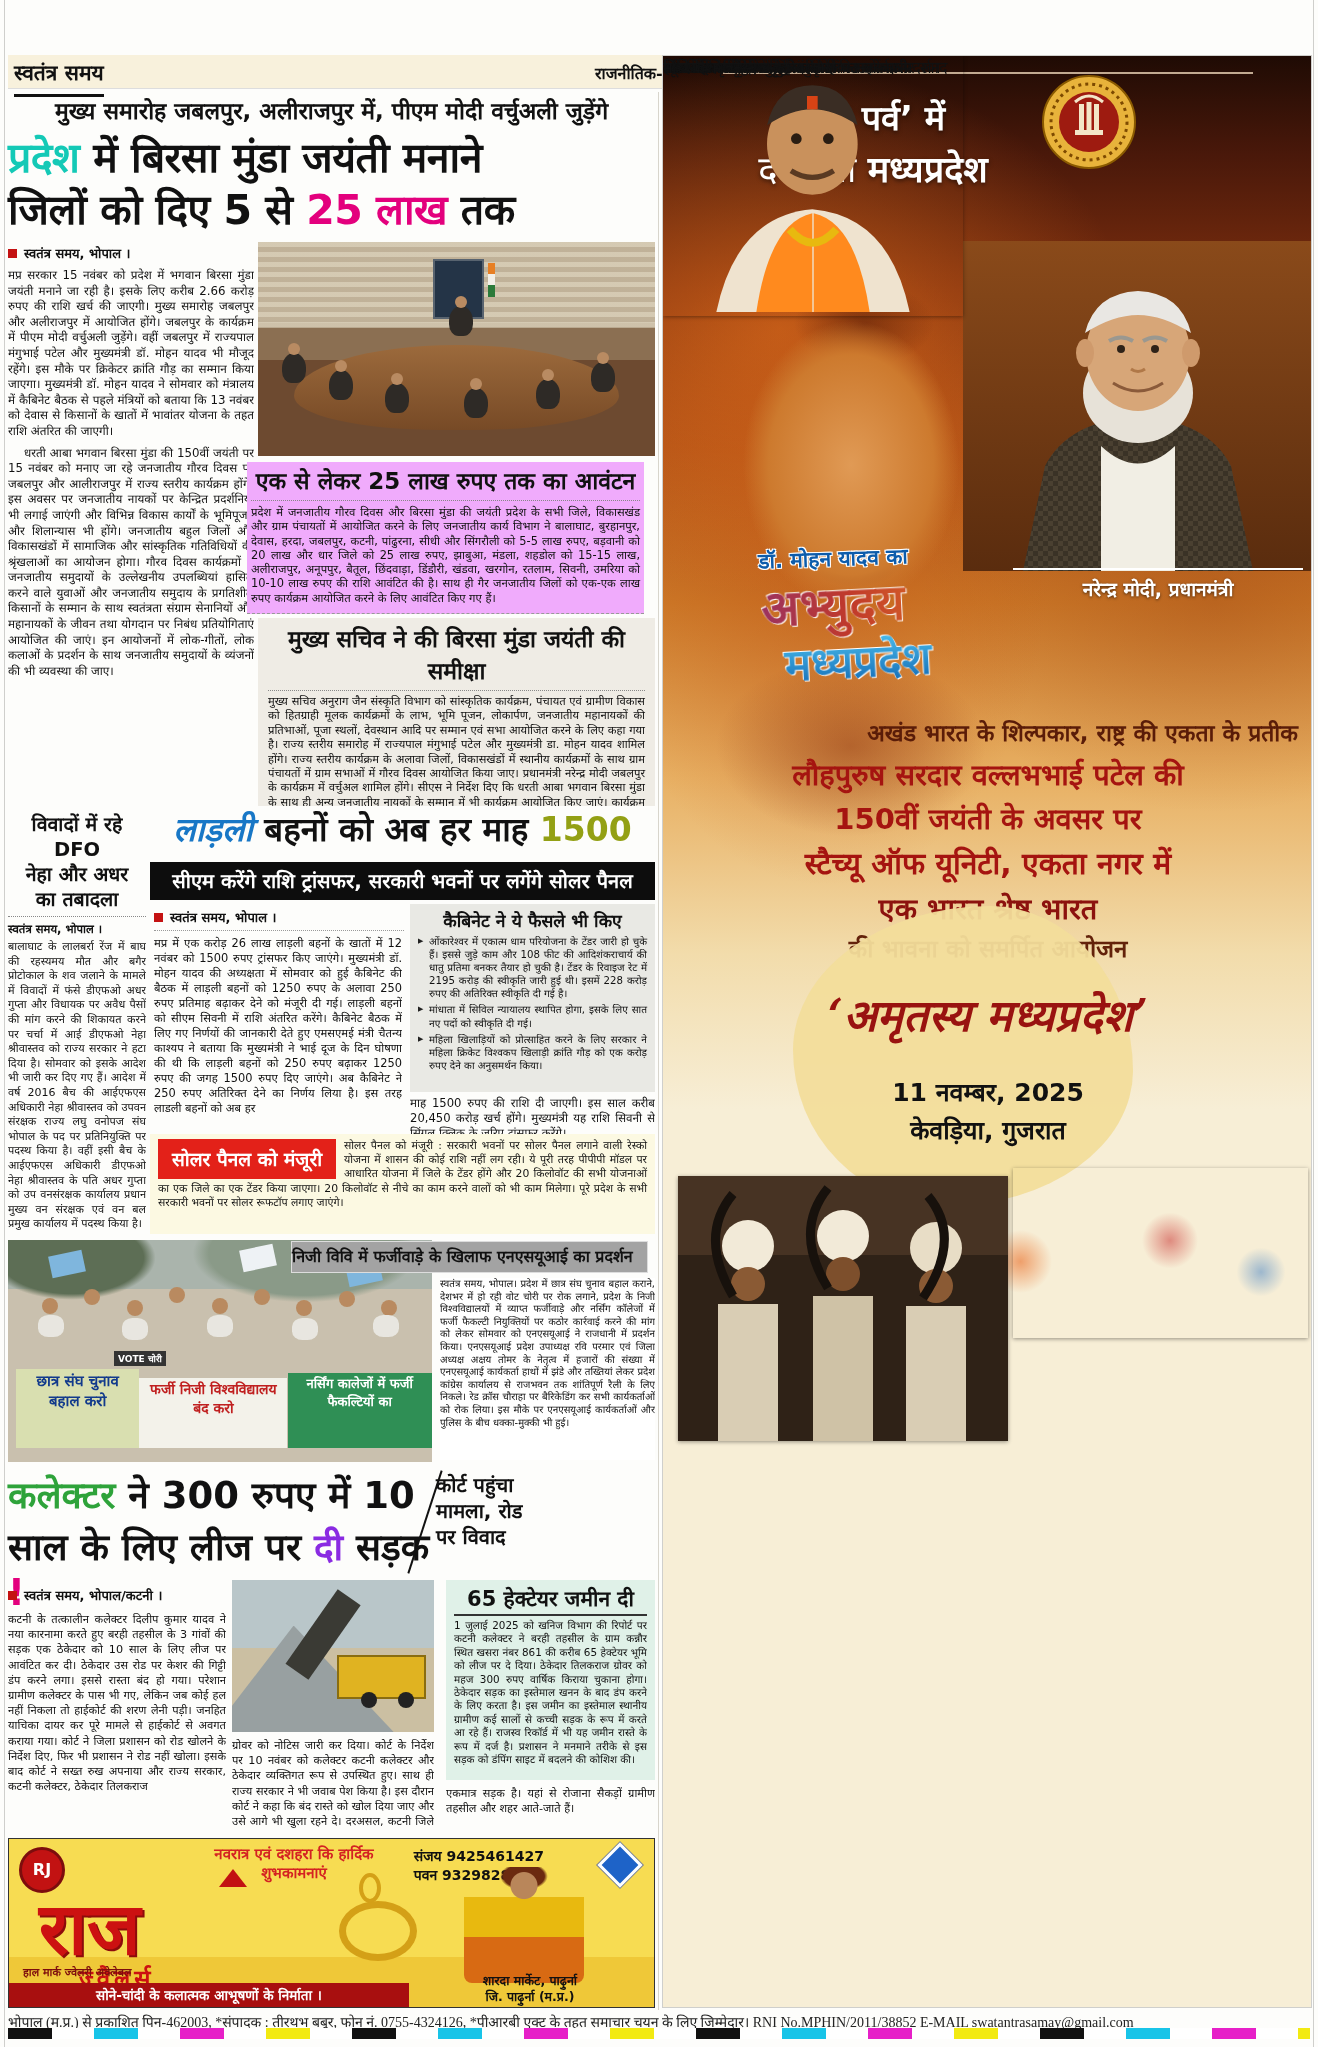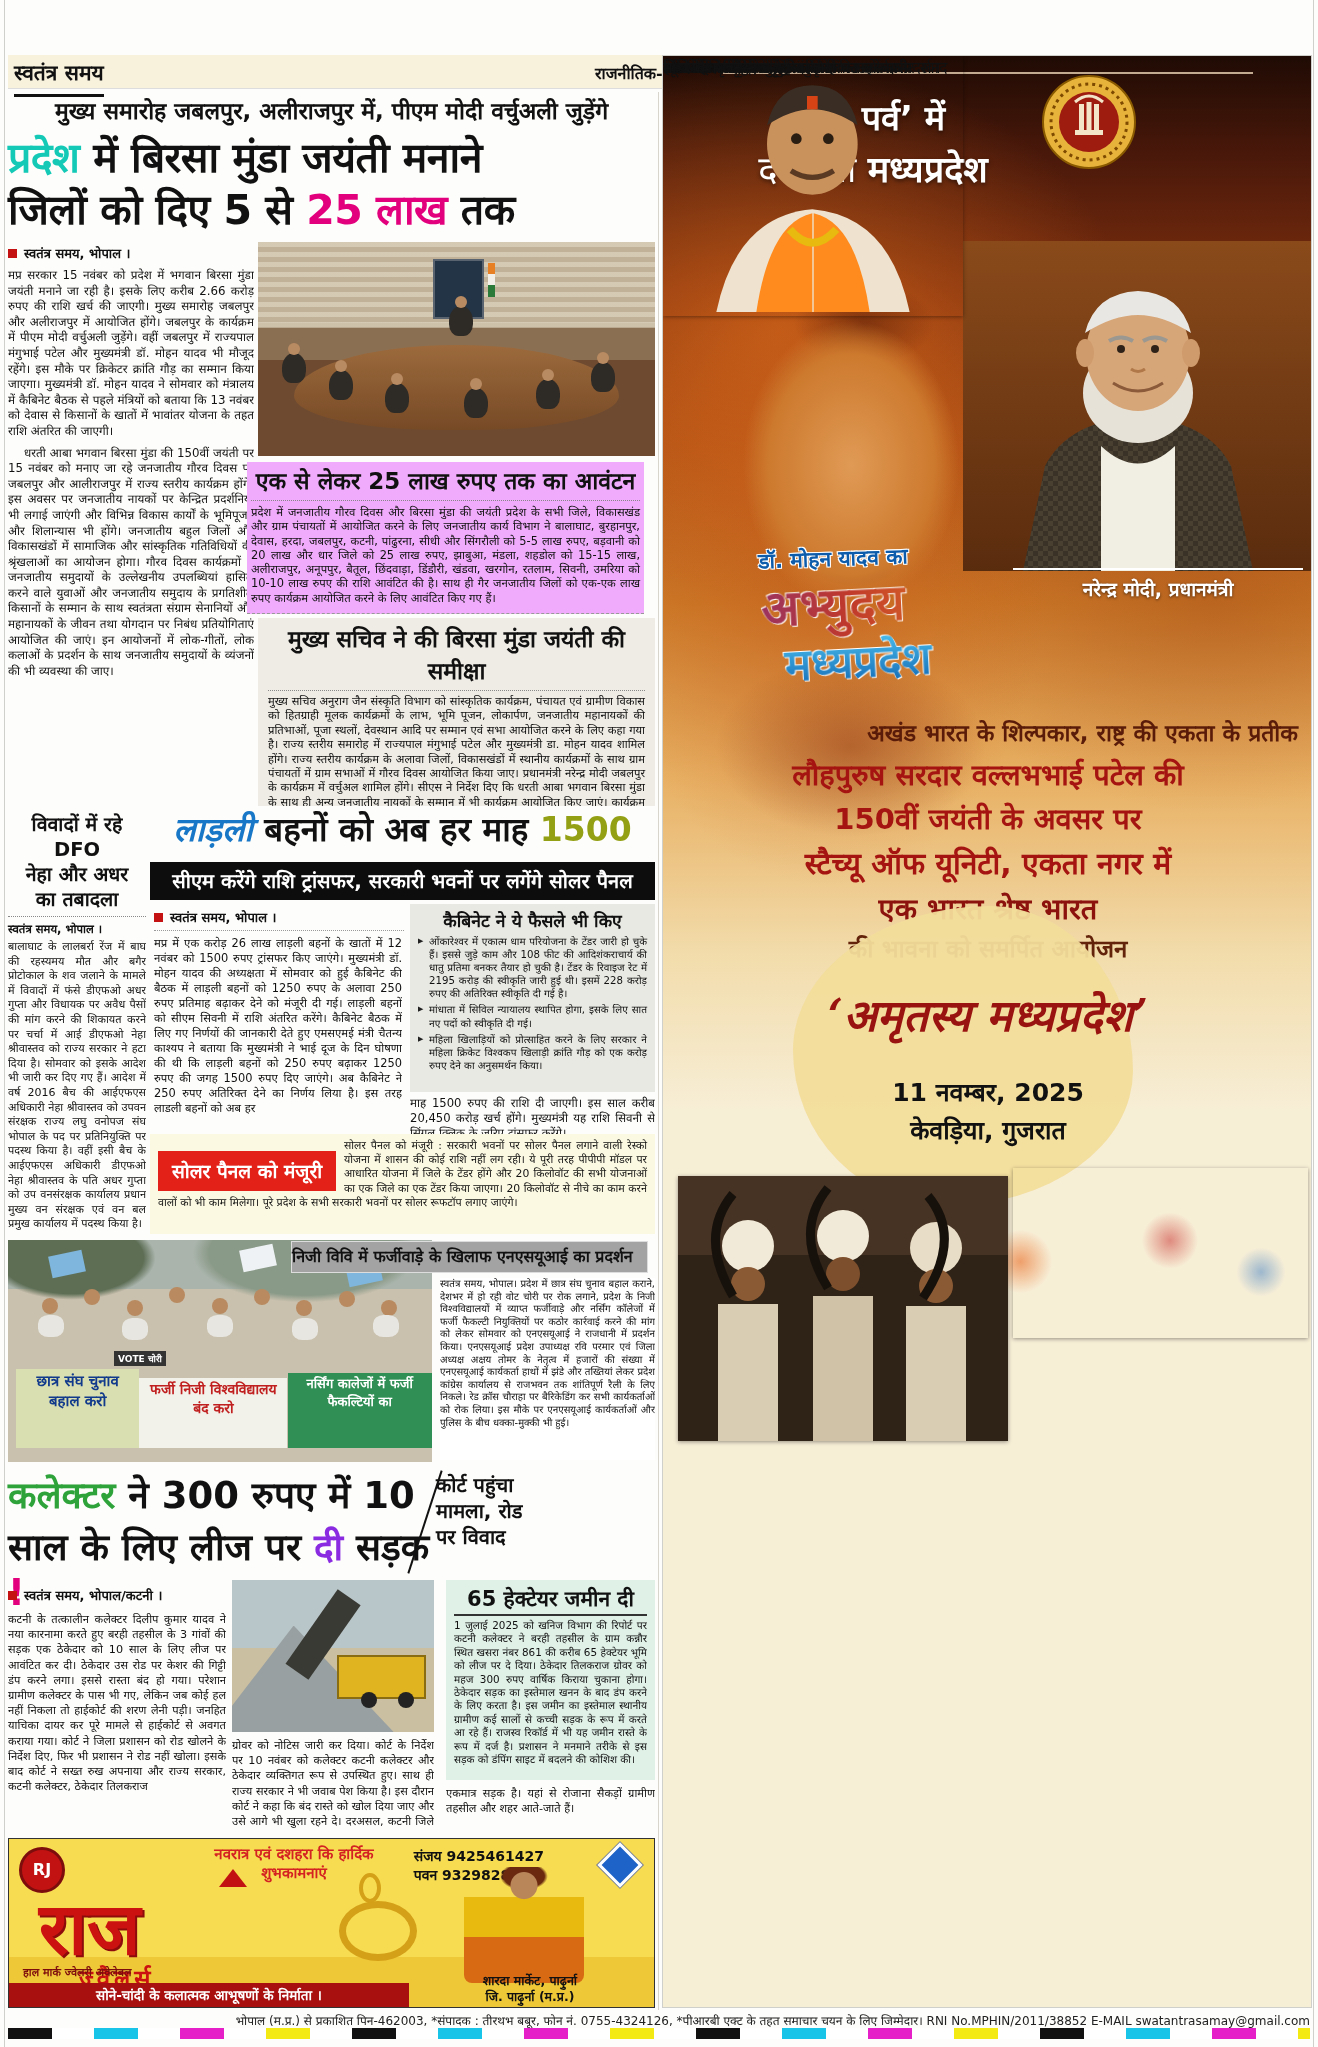--- a/index.html
+++ b/index.html
@@ -65,21 +65,21 @@
            font-size:20px;font-weight:800;text-align:center;line-height:38px;}
   .lad-byline{left:154px;top:908px;width:250px;border-bottom:1px dotted #999;padding-bottom:4px;}
   .lad-body{left:154px;top:936px;width:248px;height:196px;font-size:11.4px;line-height:15px;}
   .cab{left:410px;top:904px;width:245px;height:188px;background:#e9e9e4;padding:4px 8px;}
   .cab .t{font-size:17.5px;font-weight:800;text-align:center;margin-bottom:3px;}
   .cab .b{font-size:10.2px;line-height:13.1px;margin:0 0 3px 0;padding-left:11px;position:relative;}
   .cab .b:before{content:"▶";position:absolute;left:0;top:0;font-size:7px;color:#222;}
   .lad-cont{left:410px;top:1096px;width:245px;height:50px;font-size:11.6px;line-height:15px;}
   .solar{left:150px;top:1134px;width:505px;height:100px;background:#fcf9e2;padding:5px 8px;}
   .solar .lbl{float:left;width:178px;height:40px;background:#e32119;color:#fff;font-size:19px;font-weight:800;
-              text-align:center;line-height:40px;margin:12px 8px 2px 0;}
+              text-align:center;line-height:40px;margin:0 8px 2px 0;}
   .solar .bd{font-size:10.8px;line-height:14.2px;}
 
   
   .nsui-photo{left:8px;top:1240px;width:424px;height:222px;background:
      radial-gradient(ellipse 120px 60px at 15% 8%, #5d6e55 0 60%,transparent 70%),
      radial-gradient(ellipse 160px 70px at 70% 6%, #8a9a88 0 60%,transparent 70%),
      linear-gradient(180deg,#aab4ac 0 22%, #c9c0ae 22% 100%);overflow:hidden;}
   .head{position:absolute;width:16px;height:16px;border-radius:50%;background:#b98a60;}
   .shirt{position:absolute;width:26px;height:22px;border-radius:40%;background:#e8e6e0;}
   .flagc{position:absolute;width:34px;height:22px;background:#7fb6dd;transform:rotate(-12deg);}
@@ -128,21 +128,21 @@
   .j-woman{position:absolute;right:70px;top:28px;width:120px;height:116px;background:
      radial-gradient(circle 14px at 50% 16%, #b9865a 0 13px,transparent 14px),
      radial-gradient(ellipse 34px 20px at 50% 8%, #6b2a10 0 60%,transparent 70%),
      linear-gradient(180deg,transparent 26%, #e8b90f 26% 60%, #d86a13 60% 100%);border-radius:8px;}
   .j-hall{position:absolute;left:14px;bottom:28px;font-size:11px;font-weight:800;color:#7d0d0d;}
   .j-strip{position:absolute;left:0;bottom:0;width:62%;height:24px;background:#a80f0f;color:#fff;
            font-size:13.5px;font-weight:800;text-align:center;line-height:24px;}
   .j-addr{position:absolute;right:8px;bottom:2px;width:36%;font-size:12.5px;font-weight:800;color:#111;text-align:center;line-height:16px;}
 
   
-  .foot{left:8px;top:2012px;width:1302px;font-size:12px;color:#222;text-align:right;}
+  .foot{left:8px;top:2012px;width:1302px;font-size:14px;color:#222;text-align:left;font-family:Liberation Serif, serif;}
   .cbar{left:8px;top:2028px;width:1302px;height:11px;background:
     repeating-linear-gradient(90deg,#111 0 44px,#fff 44px 86px,#18c4e8 86px 130px,#fff 130px 172px,
       #e620c8 172px 216px,#fff 216px 258px,#f2ea12 258px 302px,#fff 302px 344px);}
 
   
   .ad{left:662px;top:55px;width:650px;height:1953px;overflow:hidden;background:
     radial-gradient(ellipse 500px 380px at 18% 14%, rgba(240,120,30,.55), transparent 70%),
     radial-gradient(ellipse 300px 430px at 25% 26%, rgba(190,80,20,.45), transparent 75%),
     radial-gradient(ellipse 420px 300px at 85% 28%, rgba(150,60,15,.35), transparent 70%),
     linear-gradient(180deg,#1f0b04 0%,#49180a 5%,#7c2e0e 12%,#a94e16 20%,#cd7a28 28%,#e8b063 37%,#f2dcab 46%,#f7eed6 54%,#f7eed6 100%);

